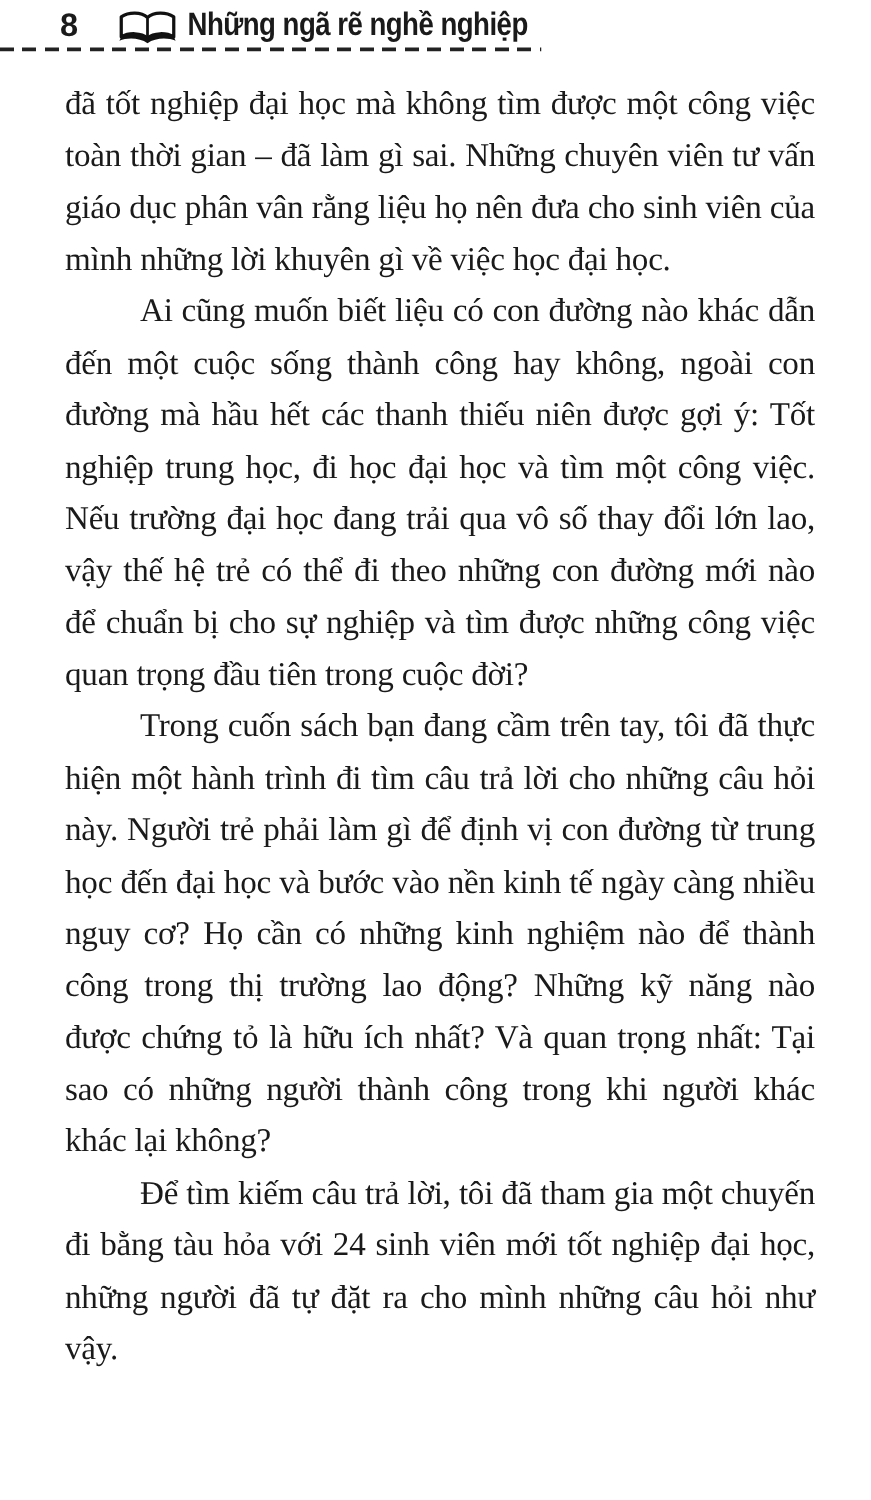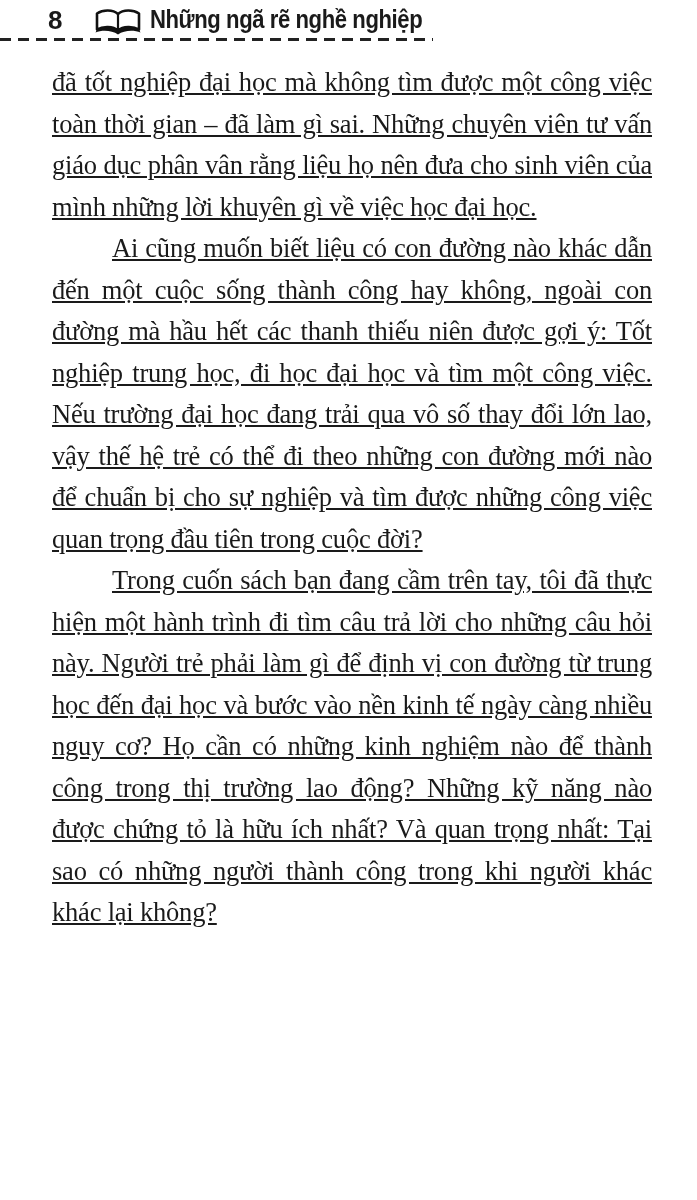--- a/index.html
+++ b/index.html
@@ -66,21 +66,20 @@
     top: 62px;
     left: 52px;
     width: 600px;
     font-size: 26.5px;
     line-height: 41.5px;
     text-align: justify;
     letter-spacing: -0.2px;
   }
   .body-text p {
     margin: 0;
-    text-decoration: underline;
   }
   .body-text p.indent {
     text-indent: 60px;
   }
 </style>
 </head>
 <body>
 
 <div class="page">
 
@@ -97,15 +96,16 @@
 
     <span class="running-title">Những ngã rẽ nghề nghiệp</span>
   </div>
 
   <div class="dashed-rule"></div>
 
   <main class="body-text">
     <p>đã tốt nghiệp đại học mà không tìm được một công việc toàn thời gian – đã làm gì sai. Những chuyên viên tư vấn giáo dục phân vân rằng liệu họ nên đưa cho sinh viên của mình những lời khuyên gì về việc học đại học.</p>
     <p class="indent">Ai cũng muốn biết liệu có con đường nào khác dẫn đến một cuộc sống thành công hay không, ngoài con đường mà hầu hết các thanh thiếu niên được gợi ý: Tốt nghiệp trung học, đi học đại học và tìm một công việc. Nếu trường đại học đang trải qua vô số thay đổi lớn lao, vậy thế hệ trẻ có thể đi theo những con đường mới nào để chuẩn bị cho sự nghiệp và tìm được những công việc quan trọng đầu tiên trong cuộc đời?</p>
     <p class="indent">Trong cuốn sách bạn đang cầm trên tay, tôi đã thực hiện một hành trình đi tìm câu trả lời cho những câu hỏi này. Người trẻ phải làm gì để định vị con đường từ trung học đến đại học và bước vào nền kinh tế ngày càng nhiều nguy cơ? Họ cần có những kinh nghiệm nào để thành công trong thị trường lao động? Những kỹ năng nào được chứng tỏ là hữu ích nhất? Và quan trọng nhất: Tại sao có những người thành công trong khi người khác khác lại không?</p>
+    <p class="indent">Để tìm kiếm câu trả lời, tôi đã tham gia một chuyến đi bằng tàu hỏa với 24 sinh viên mới tốt nghiệp đại học, những người đã tự đặt ra cho mình những câu hỏi như vậy.</p>
   </main>
 
 </div>
 
 </body></html>

